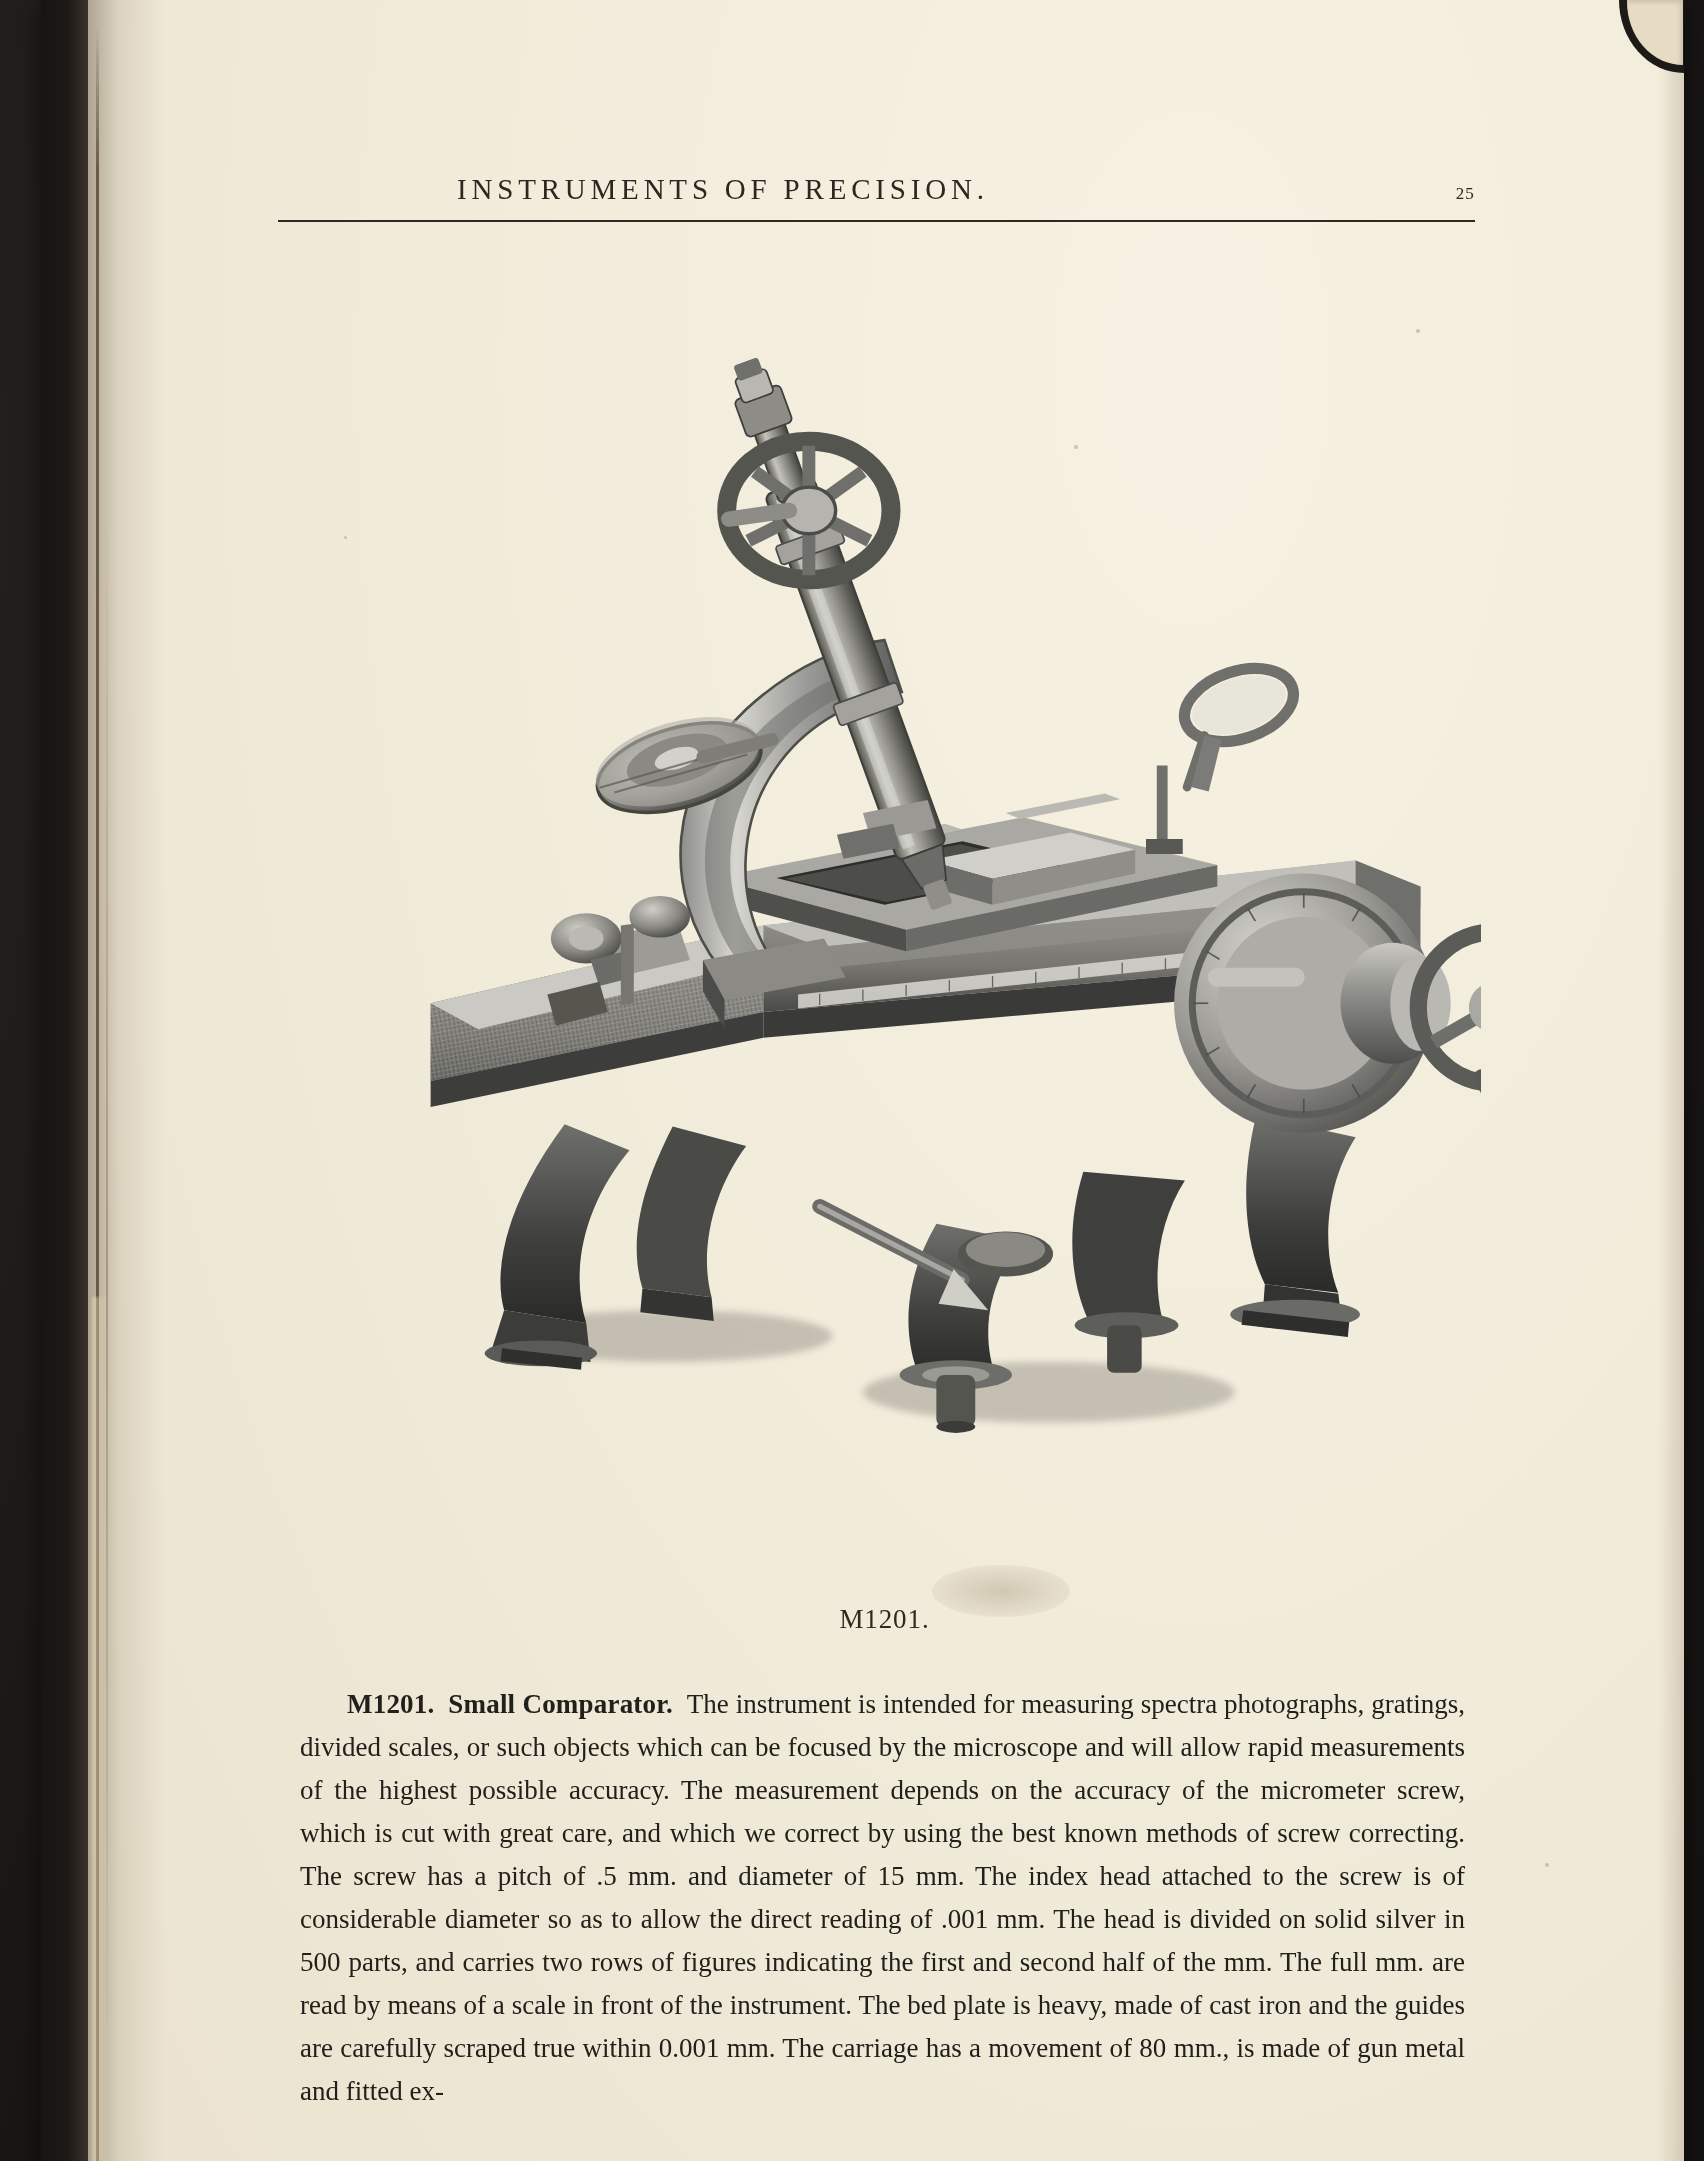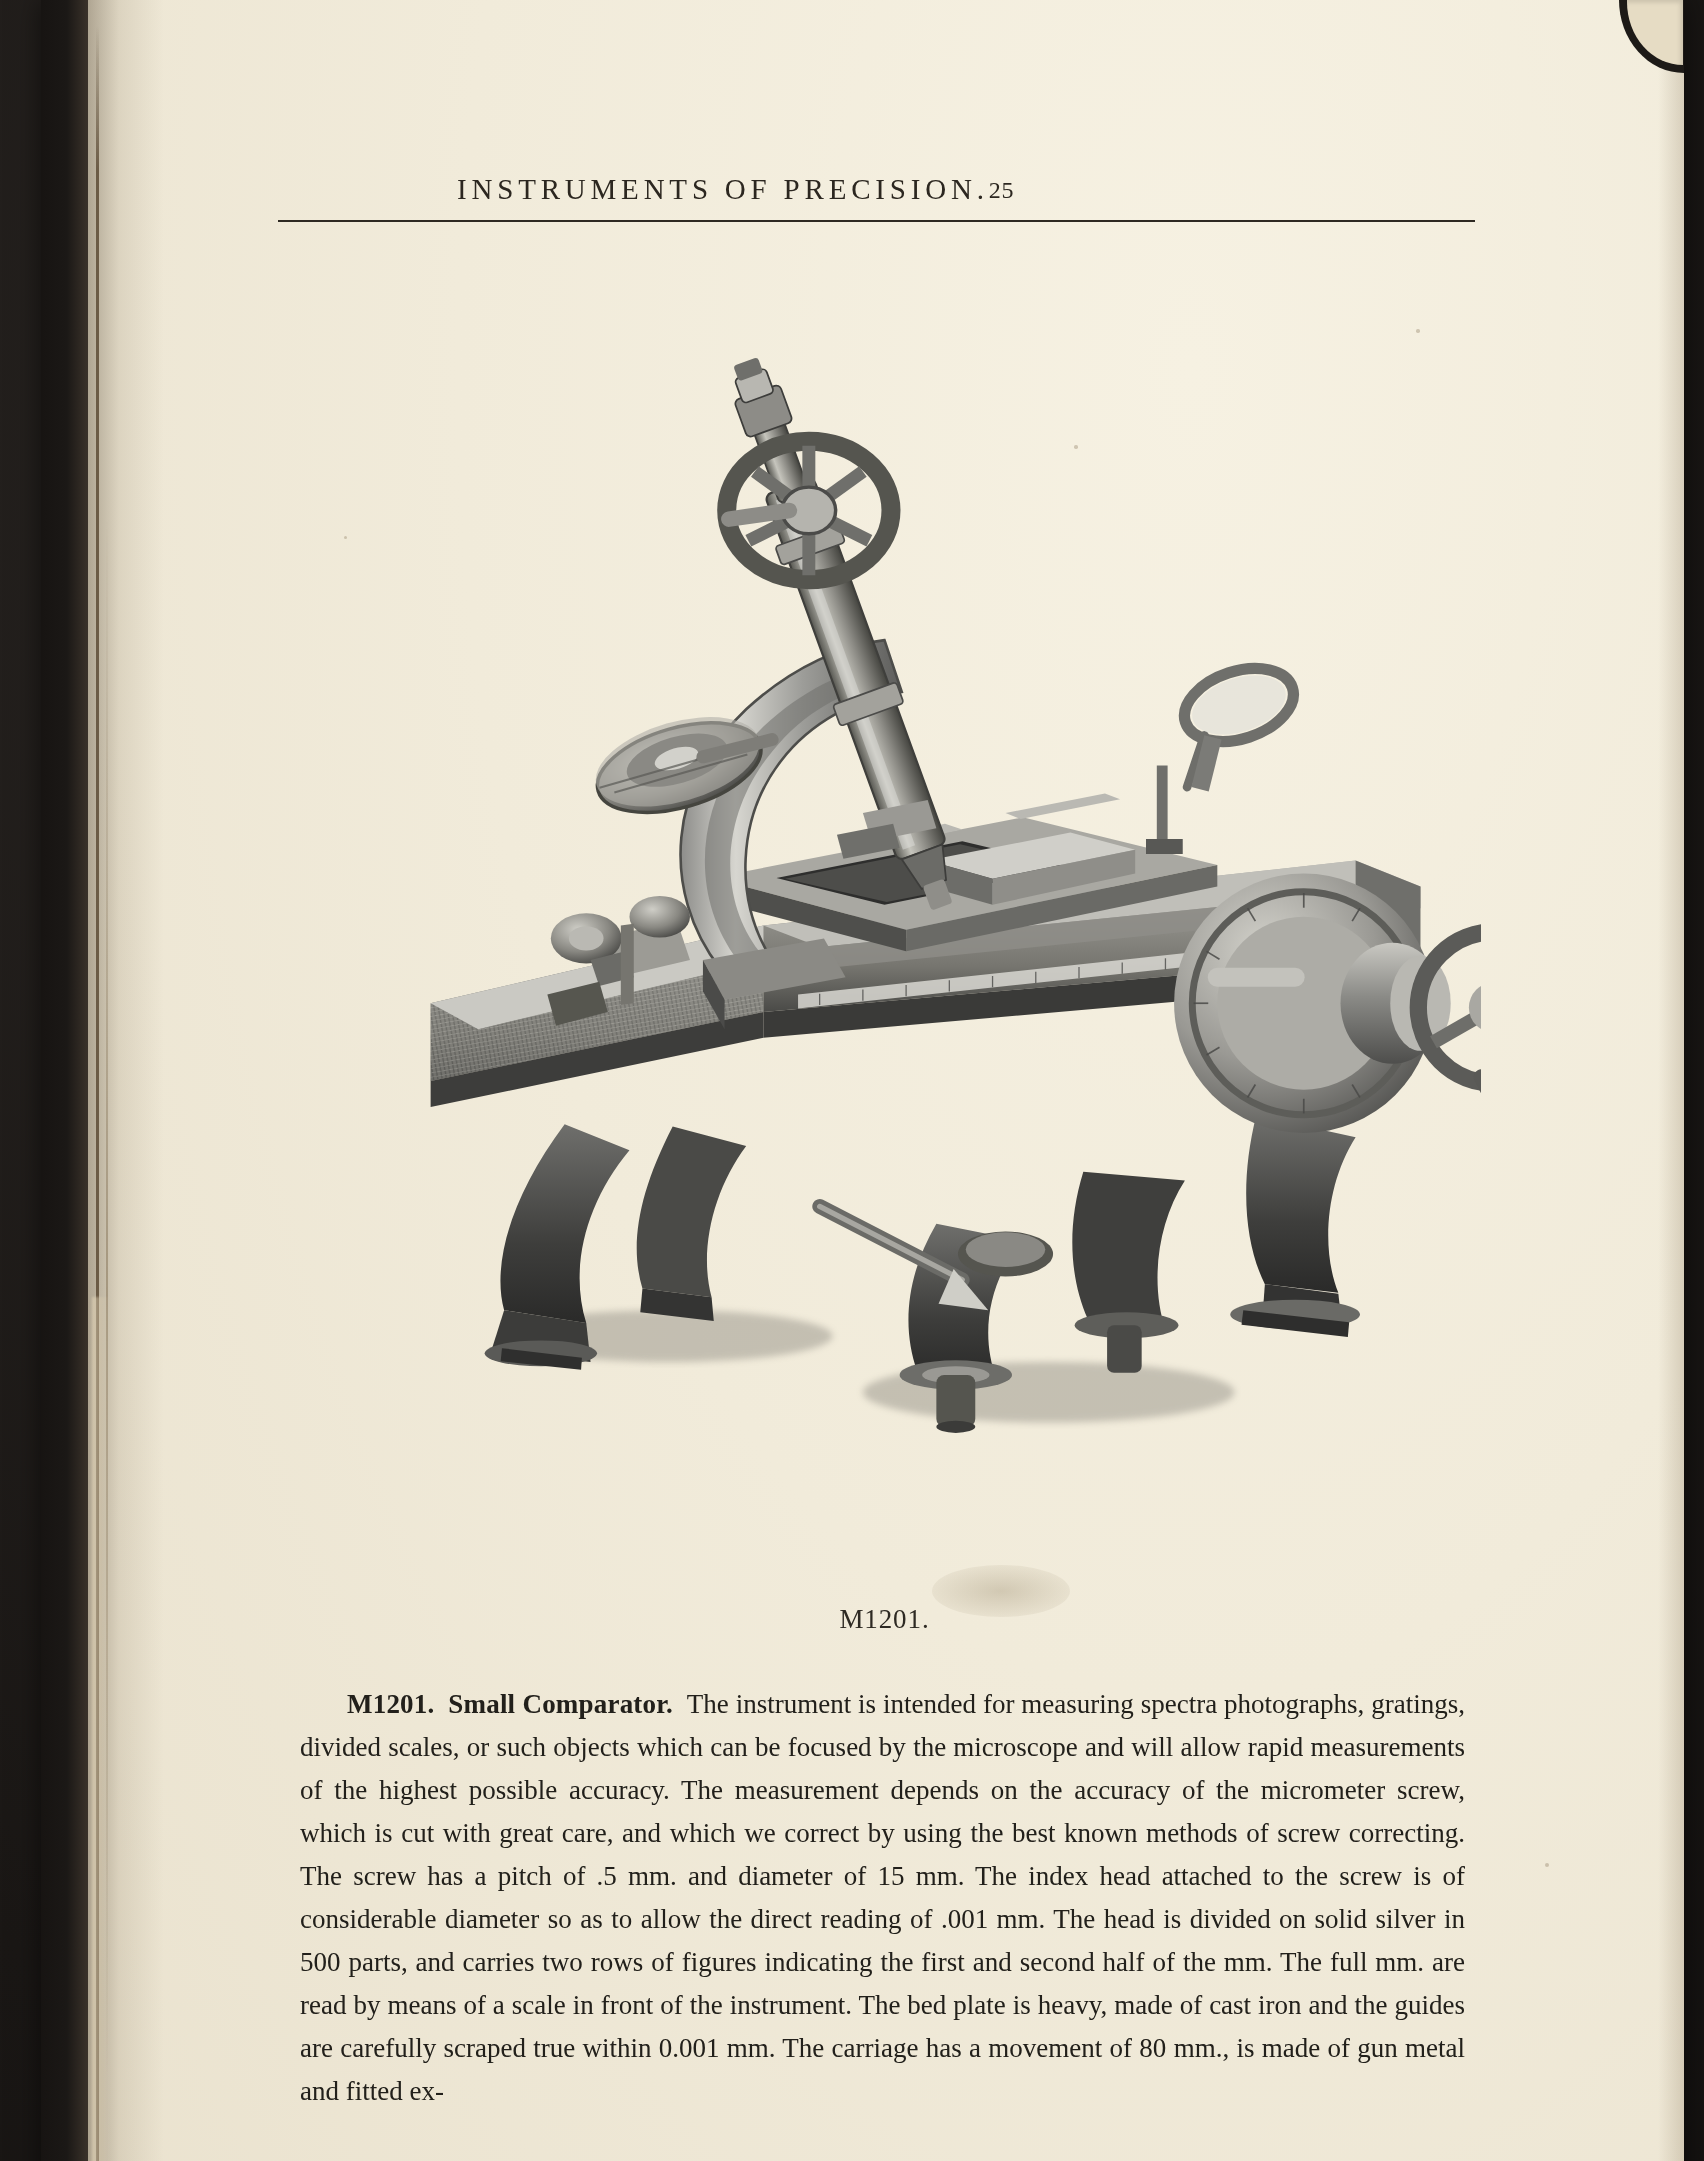--- a/index.html
+++ b/index.html
@@ -125,33 +125,33 @@
   }
 
   
   .running-head {
     position: absolute;
     left: 52px;
     top: 173px;
     width: 1210px;
     display: flex;
     align-items: flex-end;
-    justify-content: flex-start;
+    justify-content: space-between;
   }
   .rh-title {
     font-family: "Liberation Serif", serif;
     font-size: 29px;
     letter-spacing: 4.8px;
     color: #2c2720;
     white-space: nowrap;
     margin-left: 182px;
   }
   .rh-page {
     font-family: "Liberation Serif", serif;
-    font-size: 24px;
+    font-size: 17px;
     color: #2c2720;
     letter-spacing: 0.9px;
     margin-right: 10.4px;
     margin-bottom: 1.7px;
   }
   .rule {
     position: absolute;
     left: 55px;
     top: 220px;
     width: 1197px;

